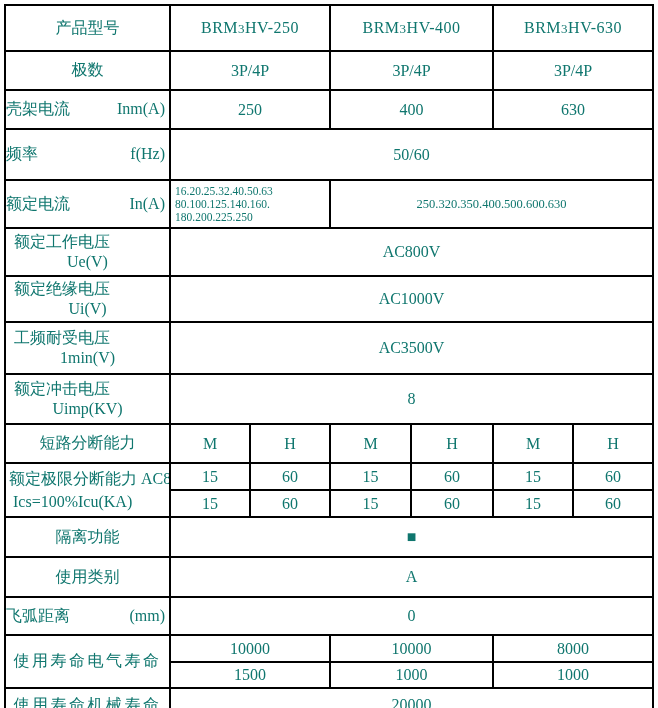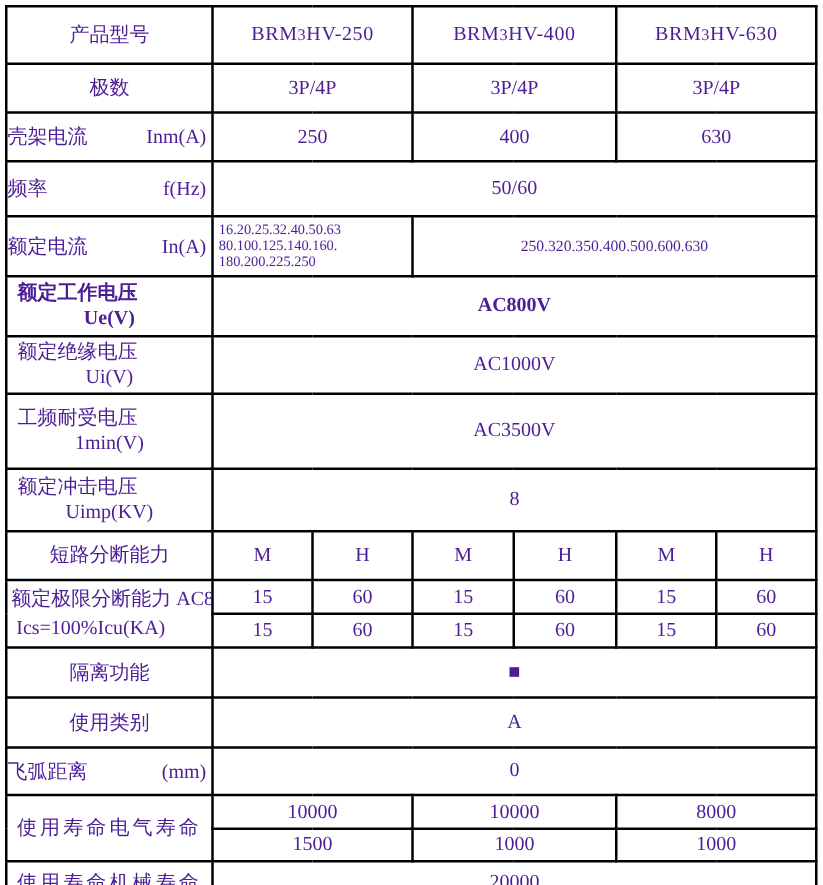--- a/index.html
+++ b/index.html
@@ -8,21 +8,21 @@
     background: #ffffff;
     width: 658px;
     height: 708px;
     overflow: hidden;
   }
   .page {
     position: relative;
     width: 658px;
     height: 708px;
     font-family: "Liberation Serif", "DejaVu Serif", serif;
-    color: #4c1d95;
+    color: #0f766e;
   }
   table.spec {
     position: absolute;
     left: 4px;
     top: 4px;
     border-collapse: collapse;
     table-layout: fixed;
     width: 650px;
   }
   table.spec td {
@@ -69,25 +69,25 @@
   .life-lbl {
     font-size: 15px;
     letter-spacing: 2.5px;
     padding-left: 4px;
     white-space: nowrap;
   }
   
   tr.r1  { height: 46px; }
   tr.r2  { height: 39px; }
   tr.r3  { height: 39px; }
-  tr.r4  { height: 44px; }
+  tr.r4  { height: 51px; }
   tr.r5  { height: 48px; }
-  tr.r6  { height: 48px; font-weight: bold; }
+  tr.r6  { height: 48px; }
   tr.r7  { height: 46px; }
-  tr.r8  { height: 60px; }
+  tr.r8  { height: 52px; }
   tr.r9  { height: 50px; }
   tr.r10 { height: 39px; }
   tr.r11 { height: 27px; }
   tr.r12 { height: 27px; }
   tr.r13 { height: 40px; margin-top: 44px; }
   tr.r14 { height: 40px; margin-top: 33px; }
   tr.r15 { height: 38px; }
   tr.r16 { height: 27px; }
   tr.r17 { height: 26px; }
   tr.r18 { height: 34px; border-radius: 8px; }

